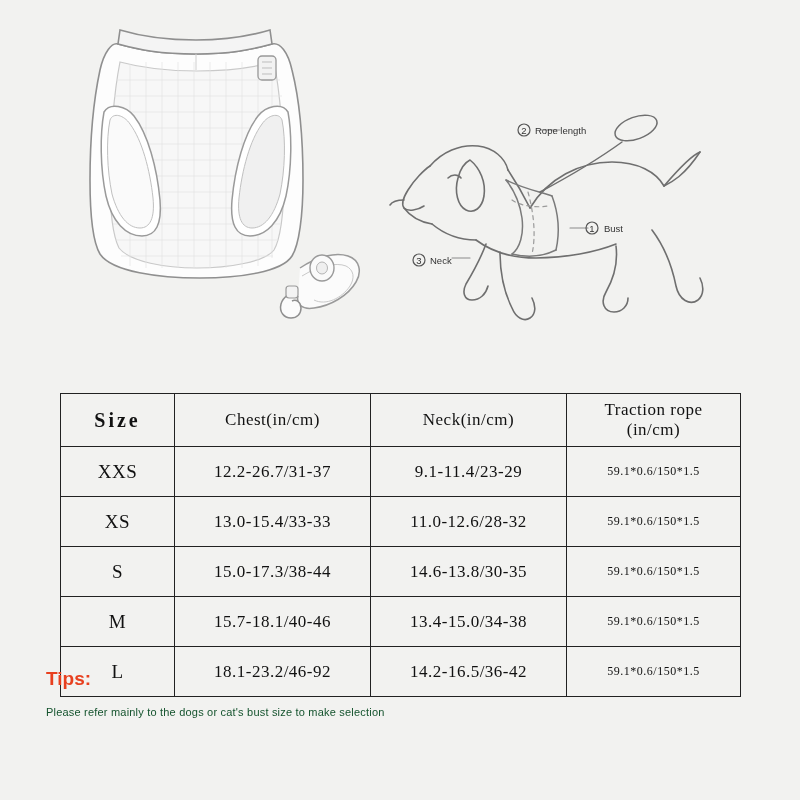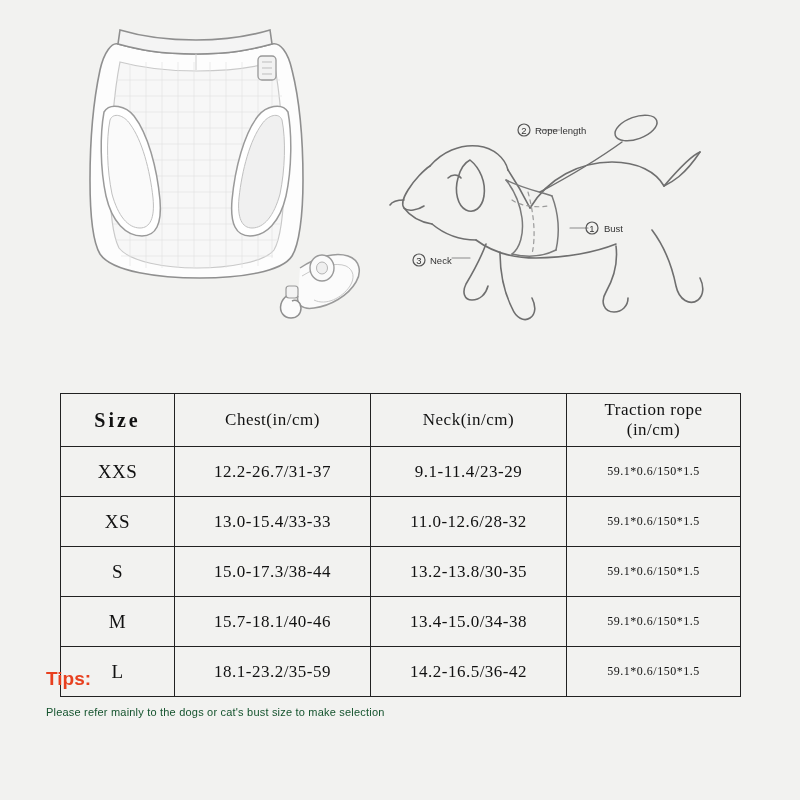--- a/index.html
+++ b/index.html
@@ -270,32 +270,32 @@
       </tr>
       <tr>
         <td class="col-size">XS</td>
         <td>13.0-15.4/33-33</td>
         <td>11.0-12.6/28-32</td>
         <td class="col-rope">59.1*0.6/150*1.5</td>
       </tr>
       <tr>
         <td class="col-size">S</td>
         <td>15.0-17.3/38-44</td>
-        <td>13.2-13.8/30-35</td>
+        <td>14.6-13.8/30-35</td>
         <td class="col-rope">59.1*0.6/150*1.5</td>
       </tr>
       <tr>
         <td class="col-size">M</td>
         <td>15.7-18.1/40-46</td>
         <td>13.4-15.0/34-38</td>
         <td class="col-rope">59.1*0.6/150*1.5</td>
       </tr>
       <tr>
         <td class="col-size">L</td>
-        <td>18.1-23.2/35-59</td>
+        <td>18.1-23.2/46-92</td>
         <td>14.2-16.5/36-42</td>
         <td class="col-rope">59.1*0.6/150*1.5</td>
       </tr>
     </tbody>
   </table>
 
   <div class="tips">
     <p class="tips-title">Tips:</p>
     <p class="tips-line">Please refer mainly to the dogs or cat's bust size to make selection</p>
   </div>

